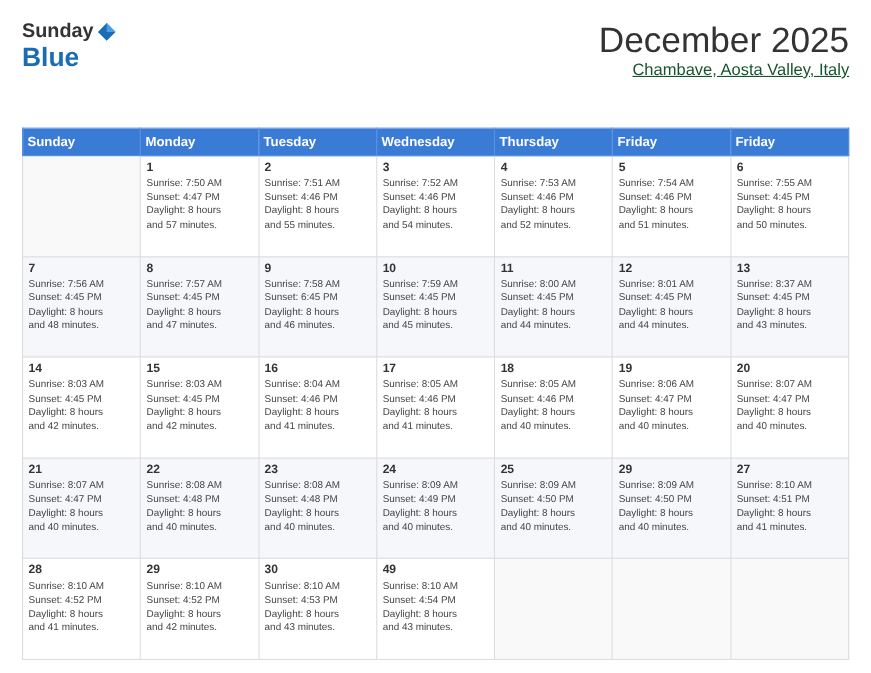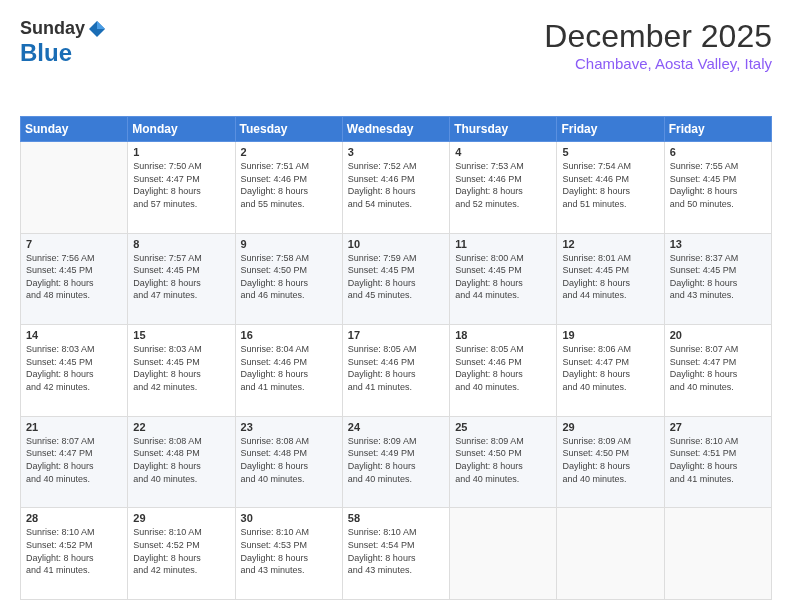--- a/index.html
+++ b/index.html
@@ -50,21 +50,22 @@
     .title-section {
       text-align: right;
     }
     .month-title {
       font-size: 32px;
       color: #333;
       font-weight: normal;
     }
     .location {
       font-size: 15px;
-      color: #8b5cf6;
+      color: #14532d;
+      text-decoration: underline;
     }
     .calendar {
       flex: 1;
       border: 1px solid #ccc;
       border-collapse: collapse;
       width: 100%;
       table-layout: fixed;
       margin-top: 34px;
     }
     .calendar th {
@@ -191,21 +192,21 @@
           <td>
             <span class="day-num">8</span>
             <div class="cell-info" style="white-space: pre-line;">Sunrise: 7:57 AM
 Sunset: 4:45 PM
 Daylight: 8 hours
 and 47 minutes.</div>
           </td>
           <td>
             <span class="day-num">9</span>
             <div class="cell-info" style="white-space: pre-line;">Sunrise: 7:58 AM
-Sunset: 4:50 PM
+Sunset: 6:45 PM
 Daylight: 8 hours
 and 46 minutes.</div>
           </td>
           <td>
             <span class="day-num">10</span>
             <div class="cell-info" style="white-space: pre-line;">Sunrise: 7:59 AM
 Sunset: 4:45 PM
 Daylight: 8 hours
 and 45 minutes.</div>
           </td>
@@ -349,21 +350,21 @@
 and 42 minutes.</div>
           </td>
           <td>
             <span class="day-num">30</span>
             <div class="cell-info" style="white-space: pre-line;">Sunrise: 8:10 AM
 Sunset: 4:53 PM
 Daylight: 8 hours
 and 43 minutes.</div>
           </td>
           <td>
-            <span class="day-num">58</span>
+            <span class="day-num">49</span>
             <div class="cell-info" style="white-space: pre-line;">Sunrise: 8:10 AM
 Sunset: 4:54 PM
 Daylight: 8 hours
 and 43 minutes.</div>
           </td>
           <td class="empty"></td>
           <td class="empty"></td>
           <td class="empty"></td>
         </tr>
       </tbody>

